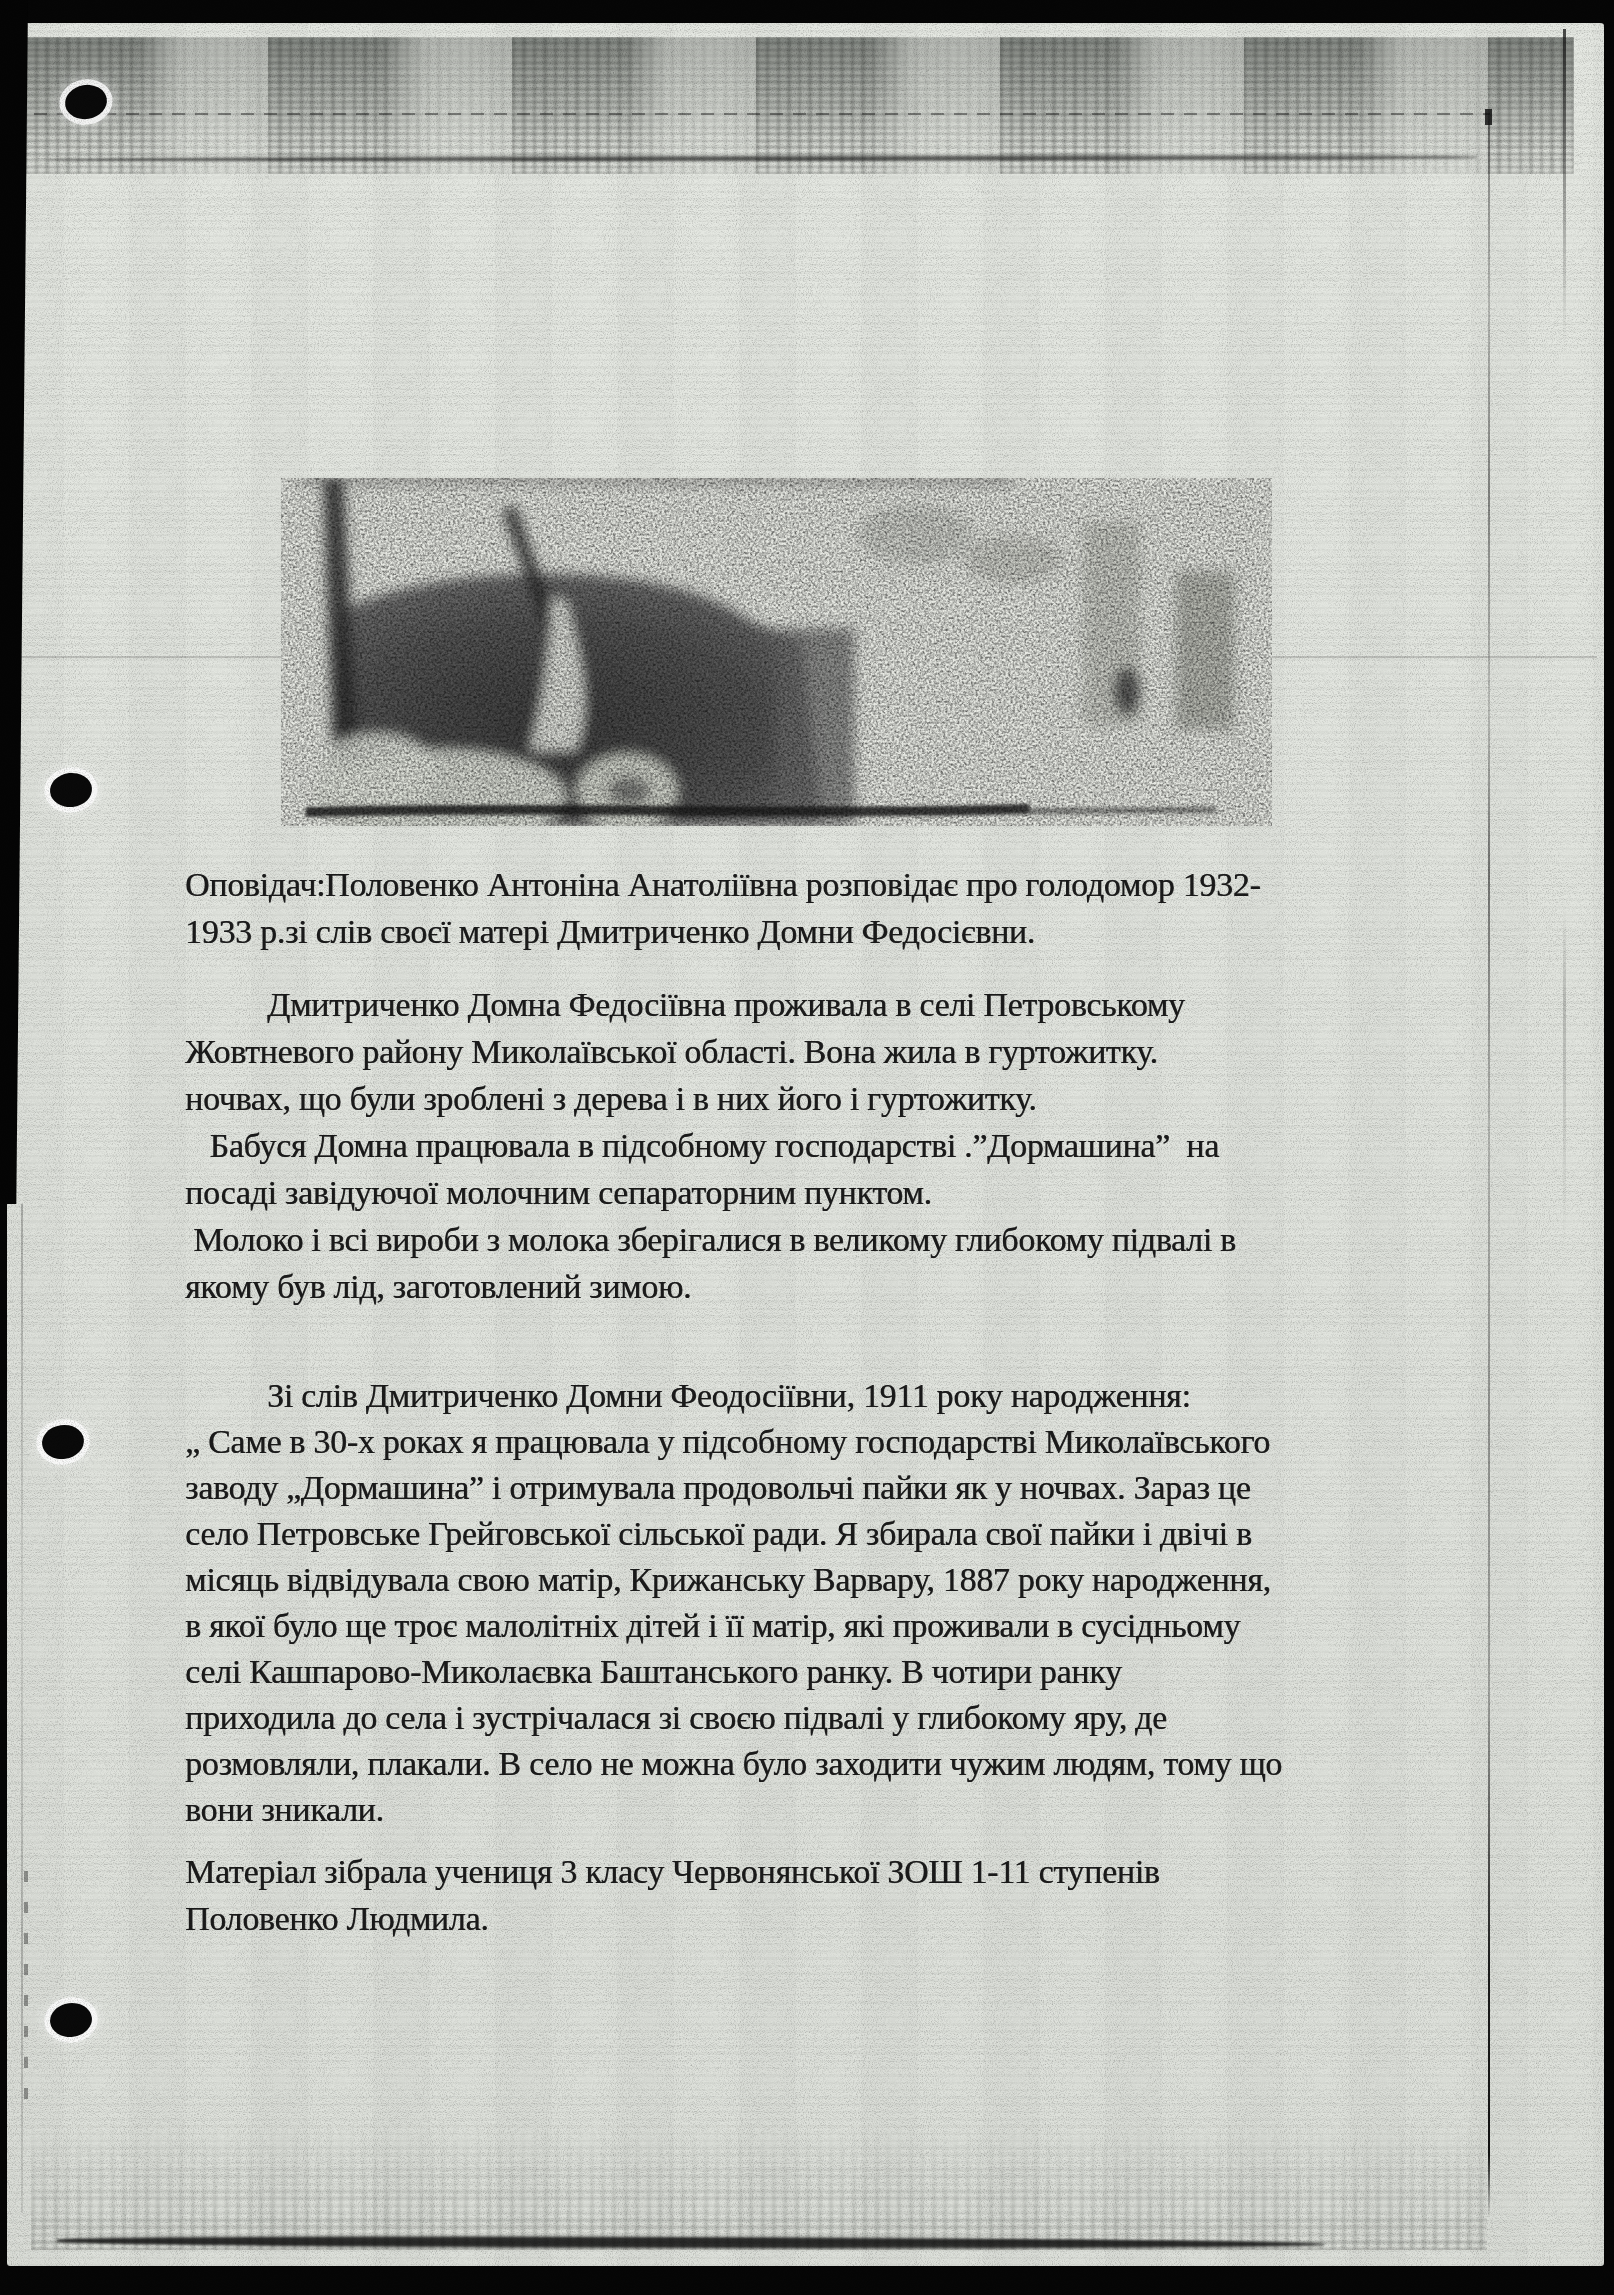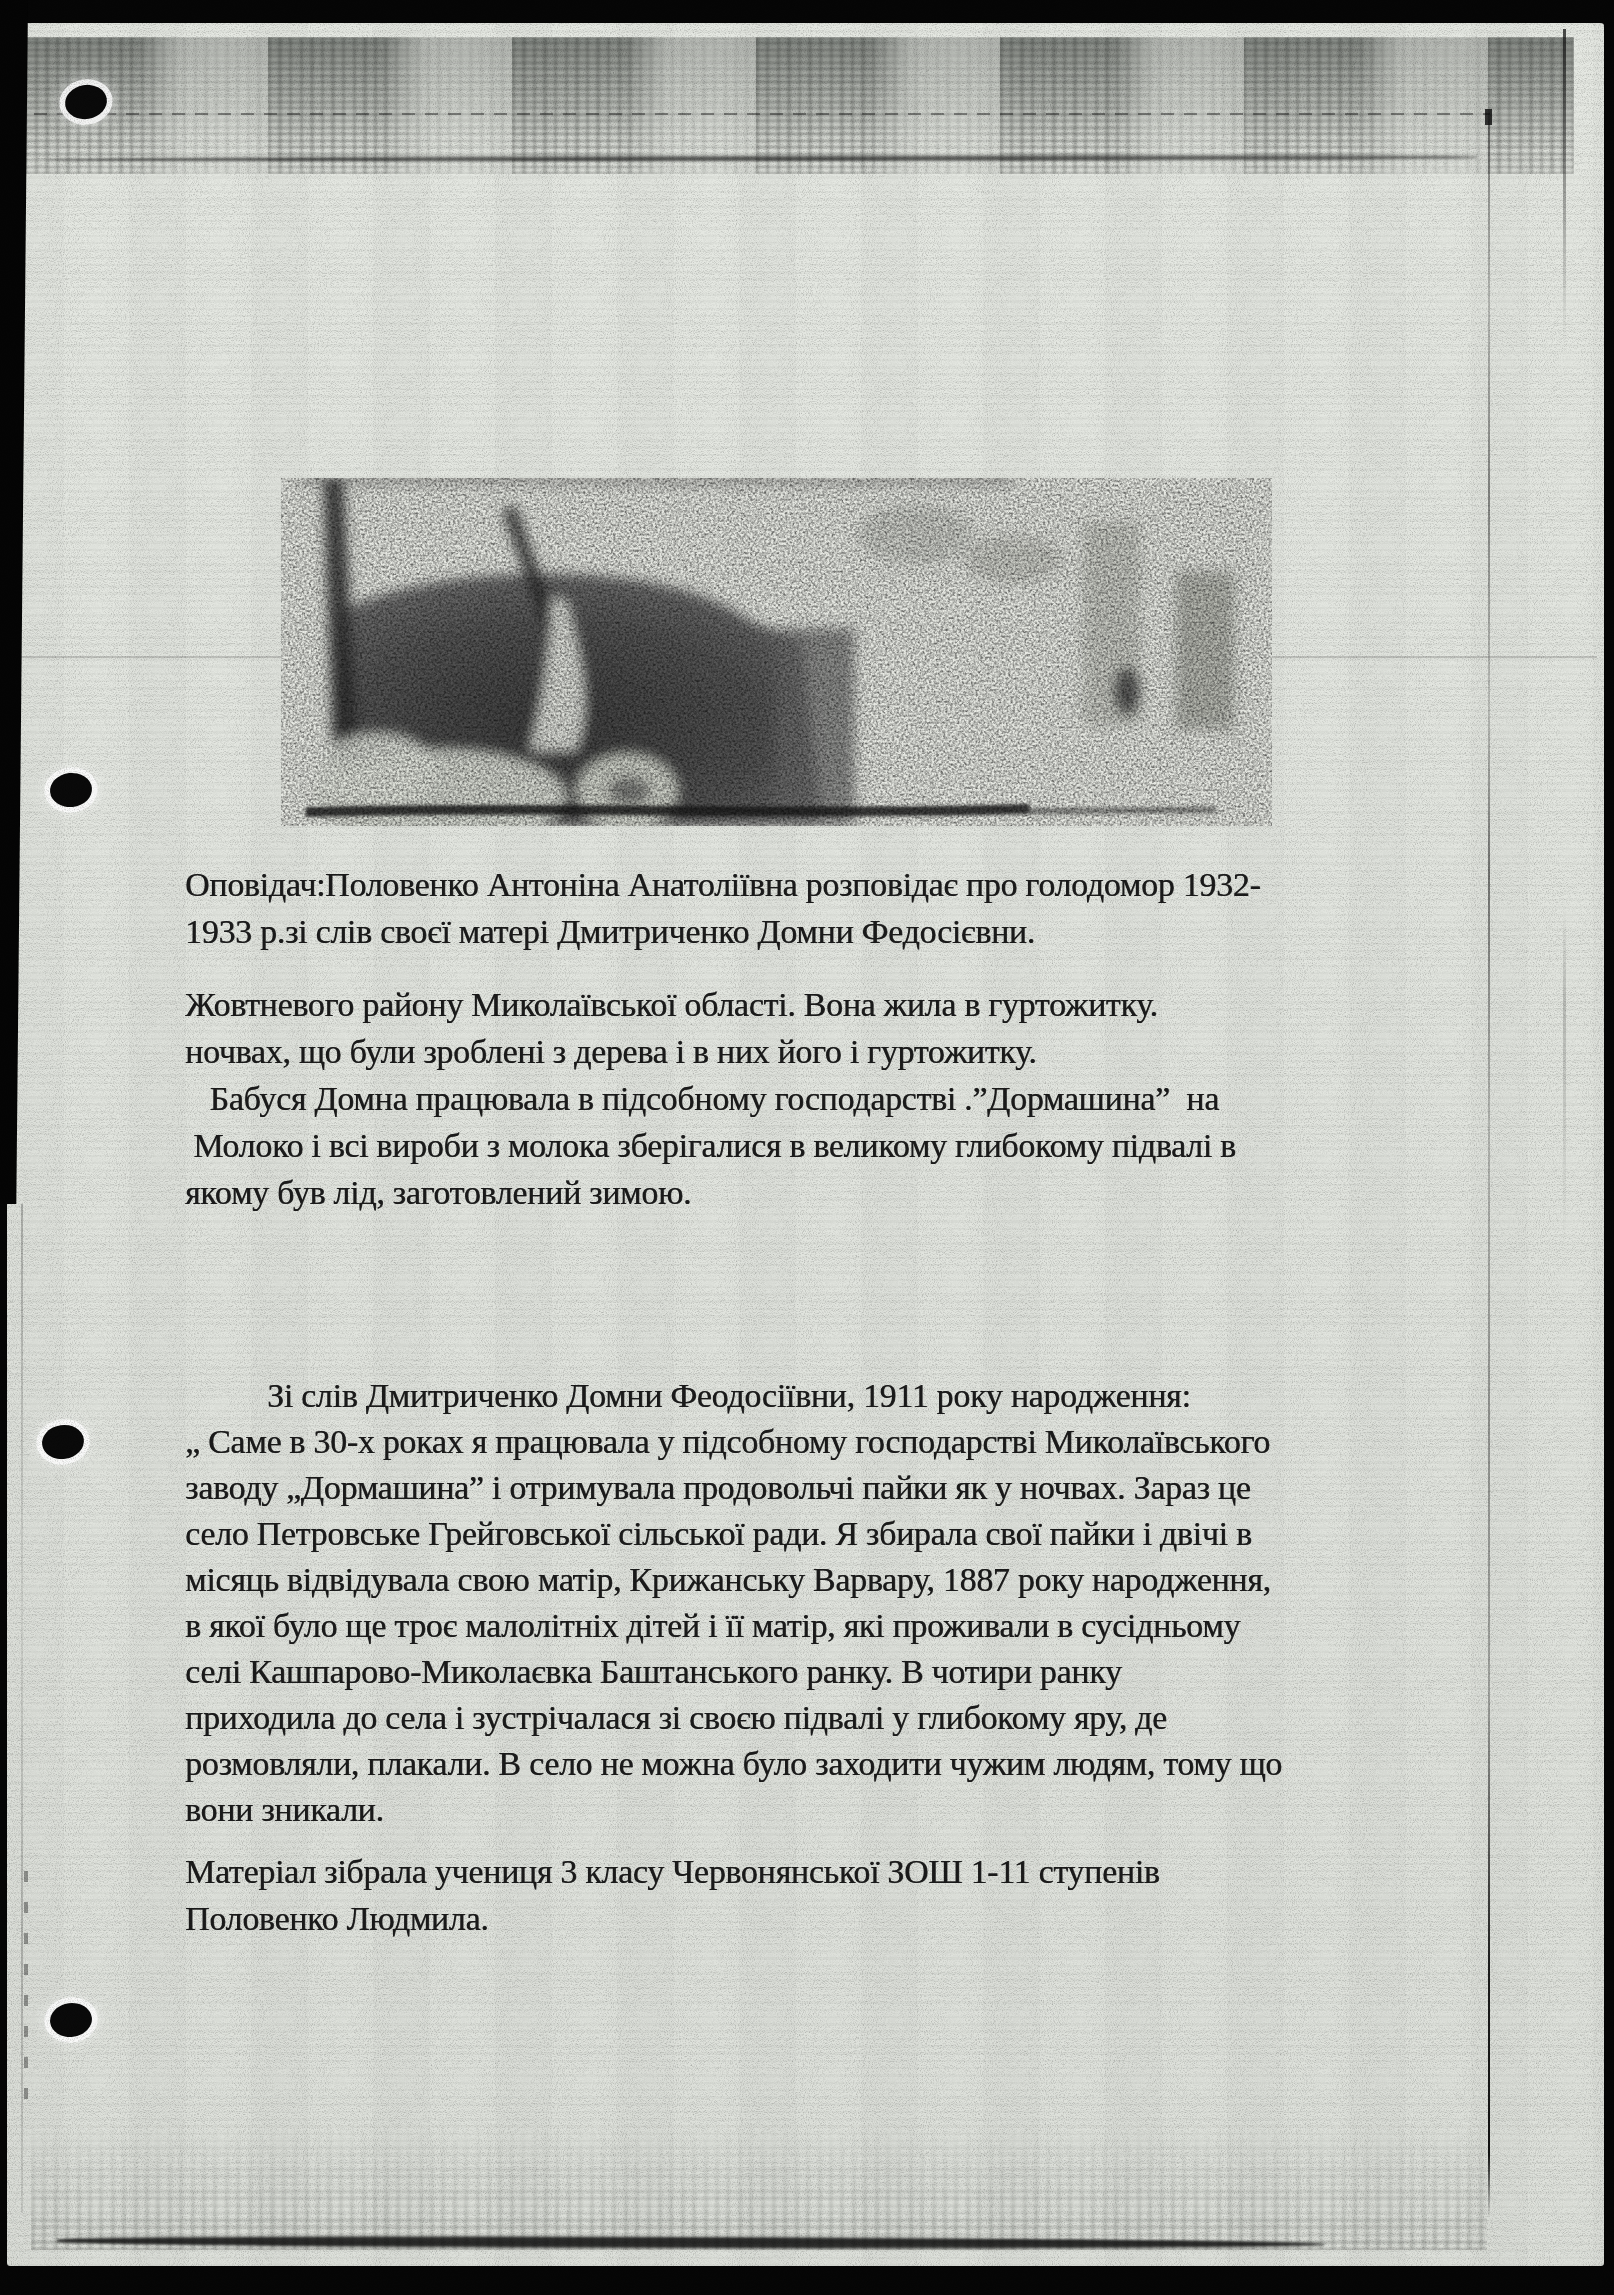--- a/index.html
+++ b/index.html
@@ -138,23 +138,25 @@
     </g>
     <rect width="1218" height="428" filter="url(#pgrain)" opacity=".55"></rect>
   </svg>
 
   <div class="text">
     <div class="para p1">
       <div class="ln">Оповідач:Половенко Антоніна Анатоліївна розповідає про голодомор 1932-</div>
       <div class="ln">1933 р.зі слів своєї матері Дмитриченко Домни Федосієвни.</div>
     </div>
     <div class="para p2">
+      <div class="ln">          Дмитриченко Домна Федосіївна проживала в селі Петровському</div>
       <div class="ln">Жовтневого району Миколаївської області. Вона жила в гуртожитку.</div>
       <div class="ln">ночвах, що були зроблені з дерева і в них його і гуртожитку.</div>
       <div class="ln">   Бабуся Домна працювала в підсобному господарстві .”Дормашина”  на</div>
+      <div class="ln">посаді завідуючої молочним сепараторним пунктом.</div>
       <div class="ln"> Молоко і всі вироби з молока зберігалися в великому глибокому підвалі в</div>
       <div class="ln">якому був лід, заготовлений зимою.</div>
     </div>
     <div class="para p3">
       <div class="ln">          Зі слів Дмитриченко Домни Феодосіївни, 1911 року народження:</div>
       <div class="ln">„ Саме в 30-х роках я працювала у підсобному господарстві Миколаївського</div>
       <div class="ln">заводу „Дормашина” і отримувала продовольчі пайки як у ночвах. Зараз це</div>
       <div class="ln">село Петровське Грейговської сільської ради. Я збирала свої пайки і двічі в</div>
       <div class="ln">місяць відвідувала свою матір, Крижанську Варвару, 1887 року народження,</div>
       <div class="ln">в якої було ще троє малолітніх дітей і її матір, які проживали в сусідньому</div>

